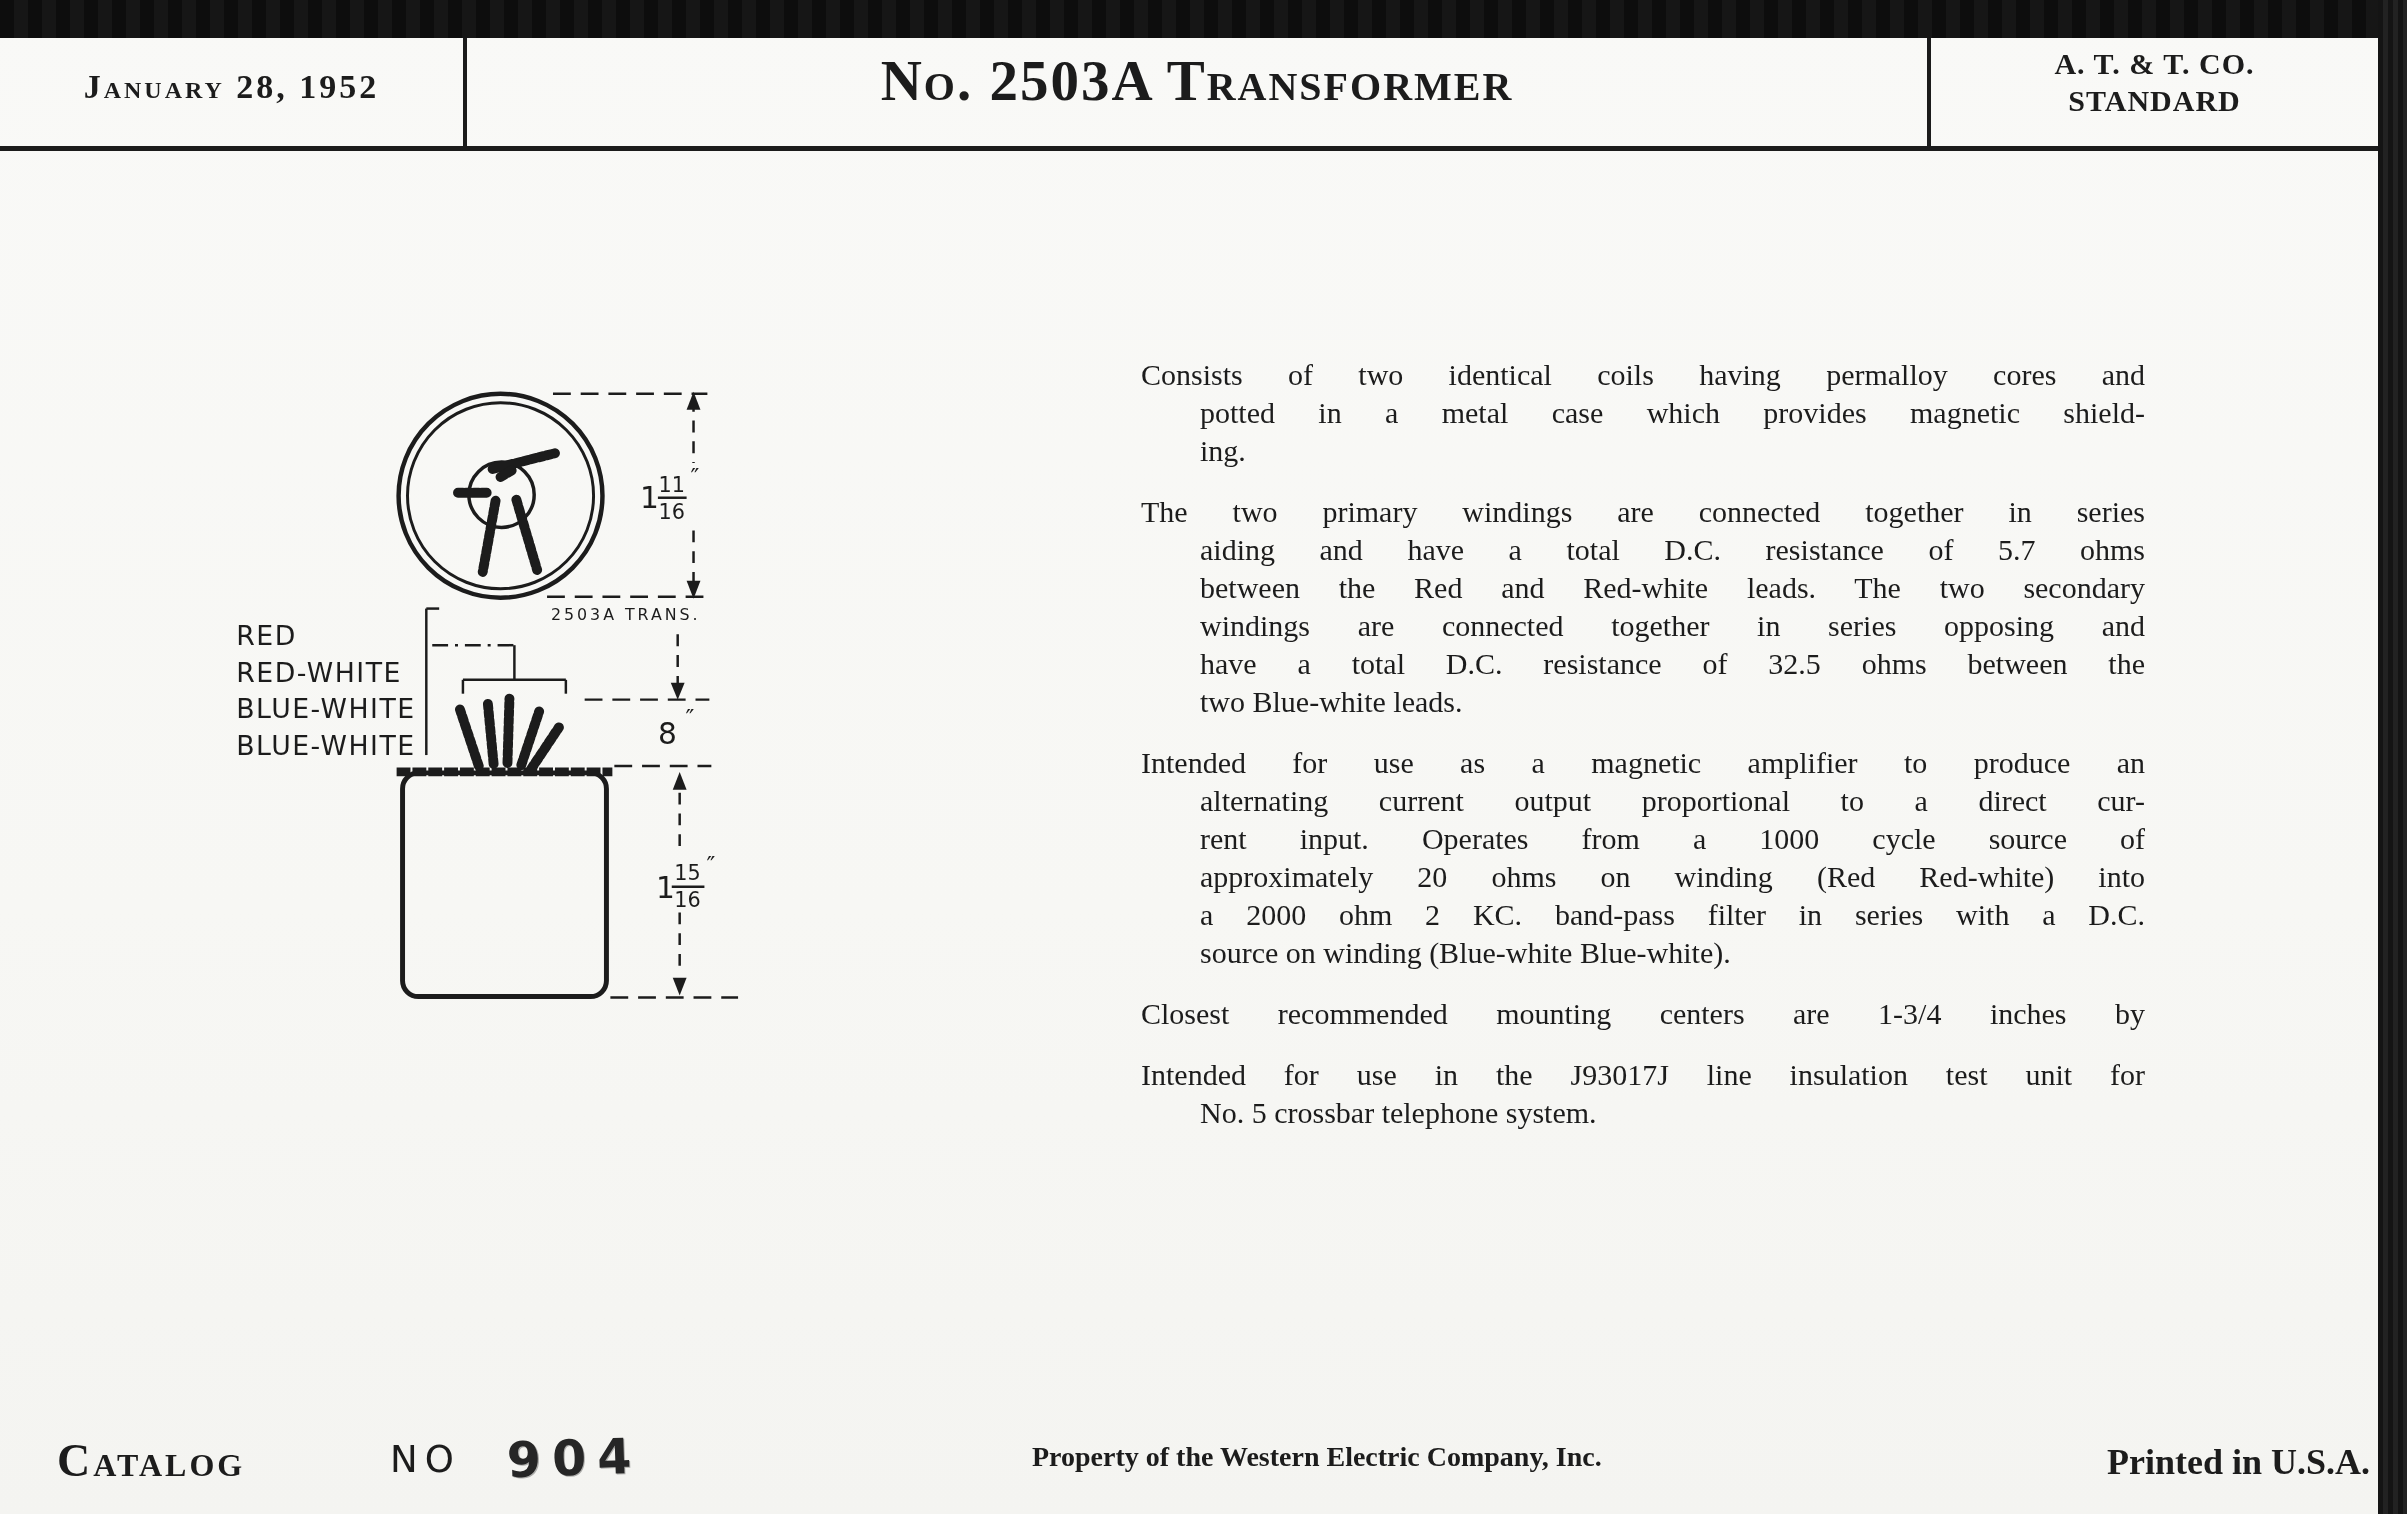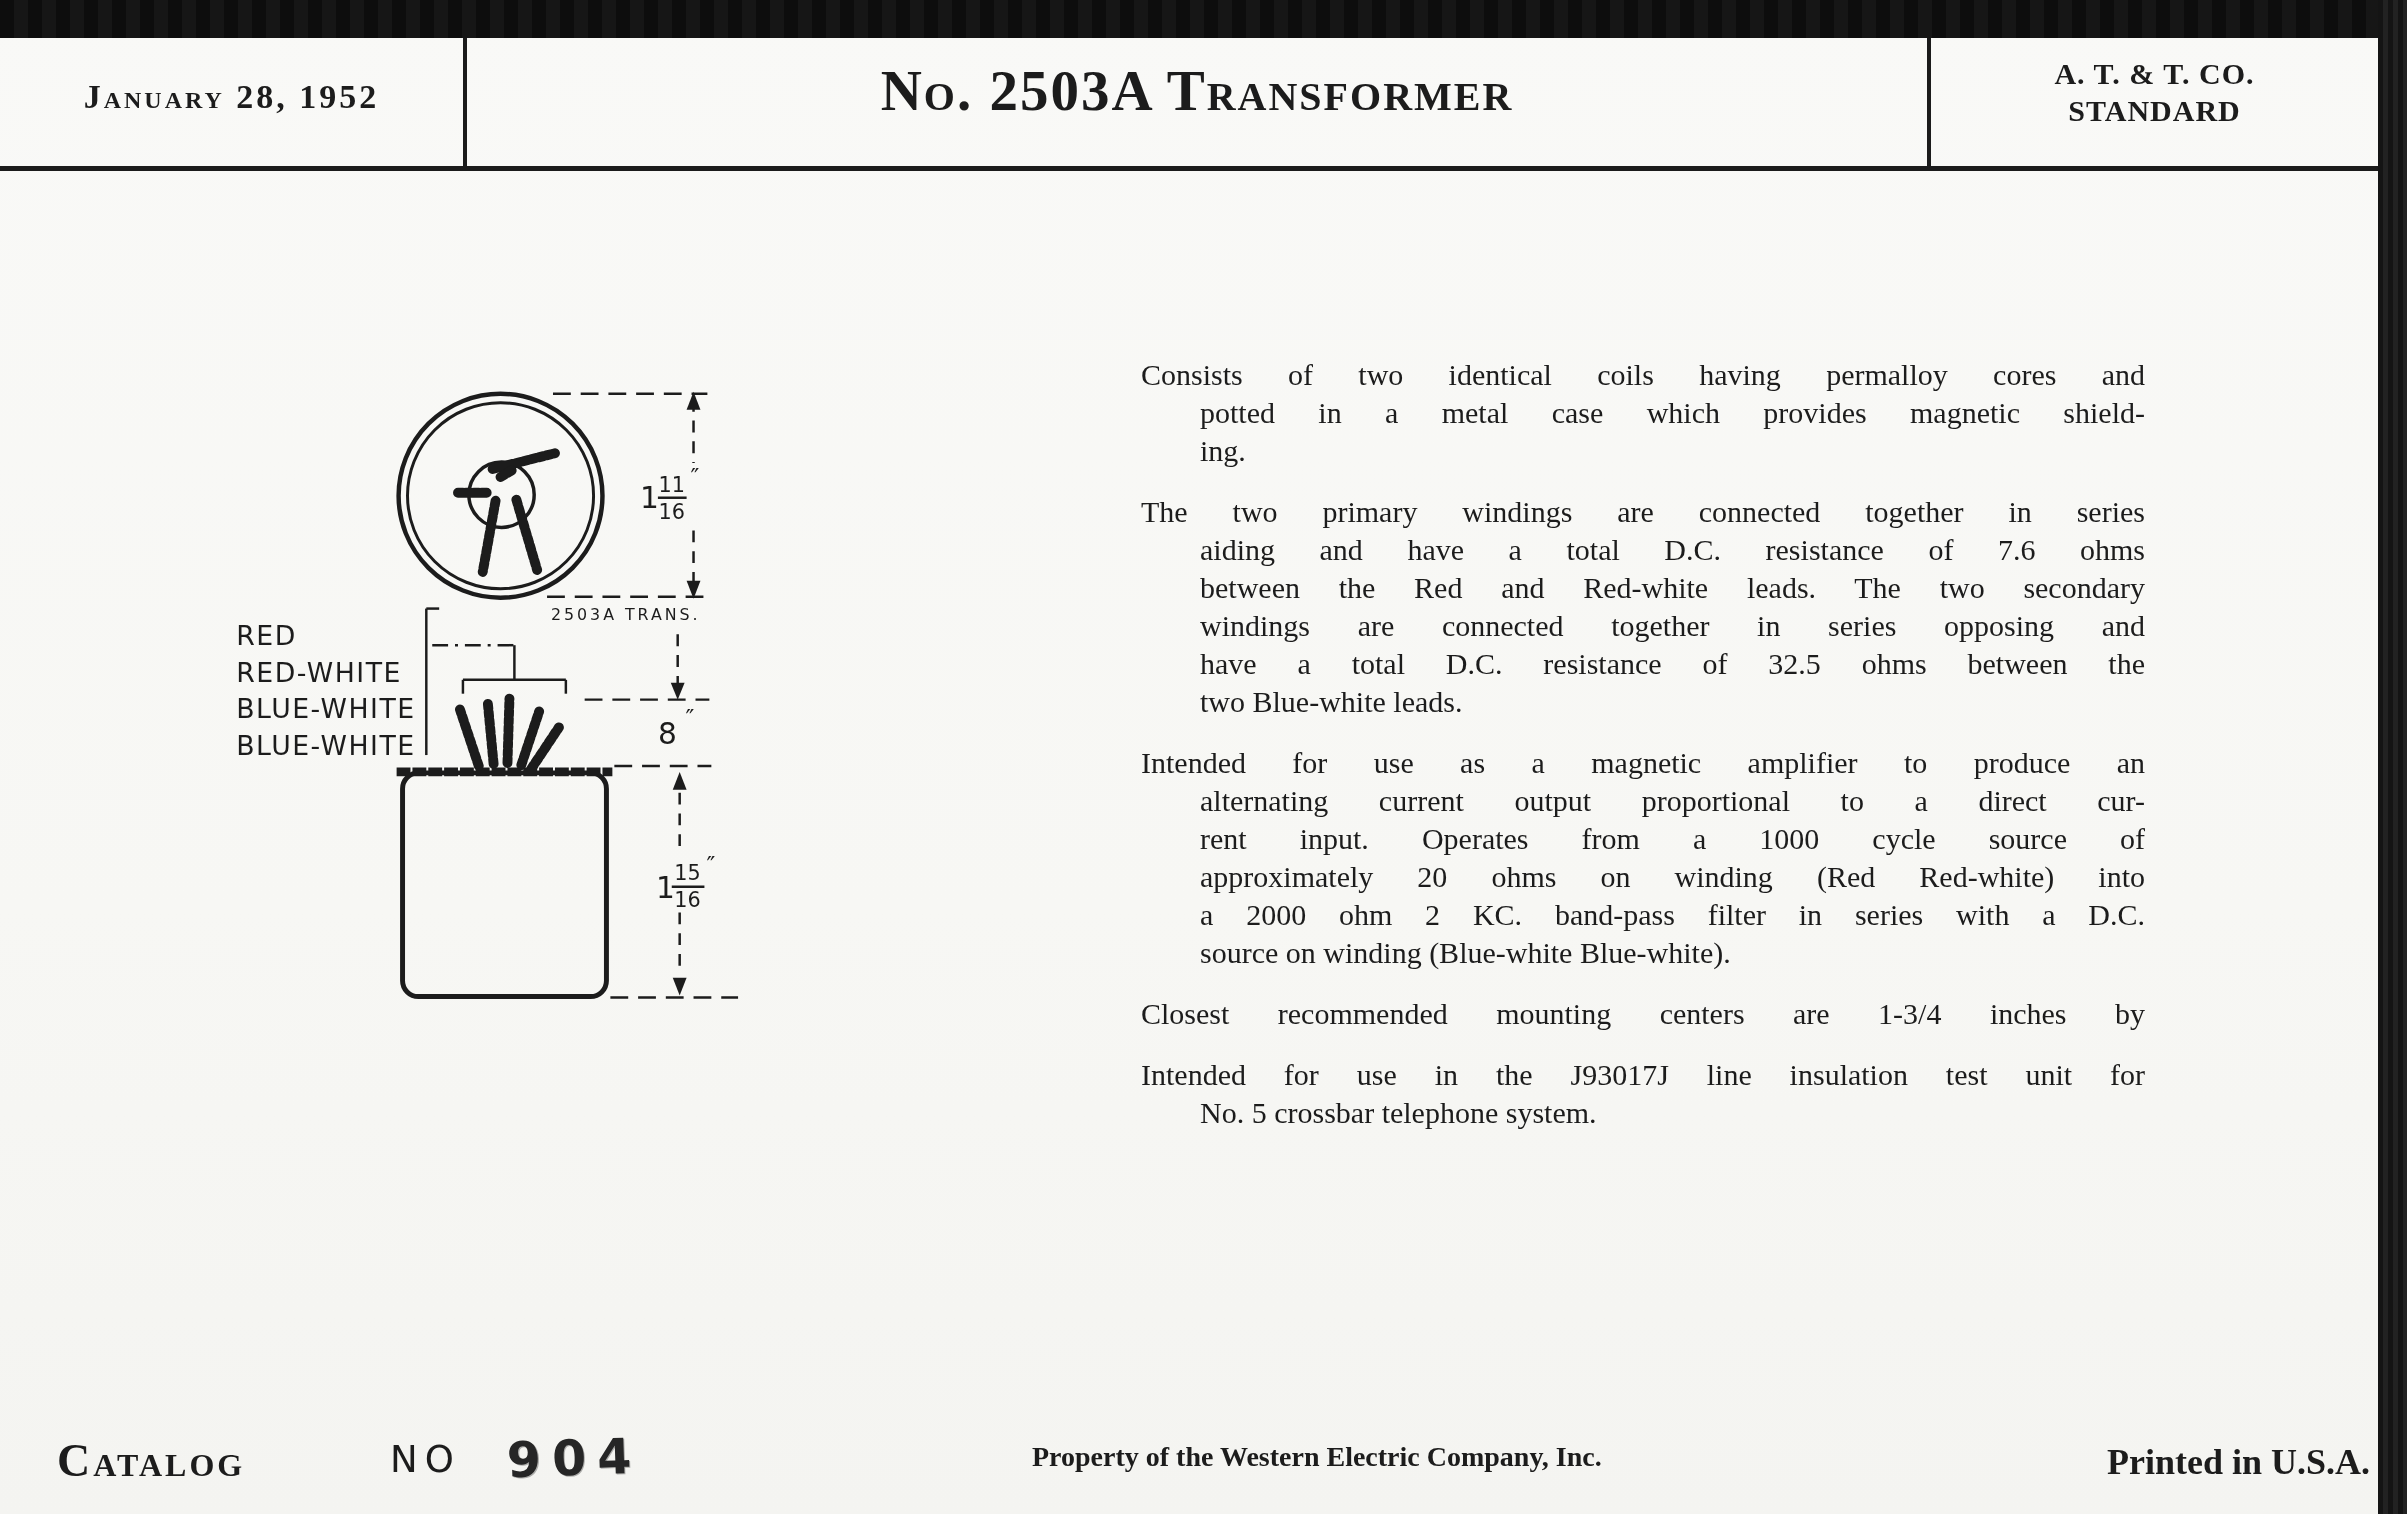--- a/index.html
+++ b/index.html
@@ -10,21 +10,21 @@
     font-family:"Liberation Serif", serif;
     color:#1c1c1c;
     overflow:hidden;
   }
   
   .top-bar{position:absolute;left:0;top:0;width:2408px;height:38px;
     background:repeating-linear-gradient(90deg,#0d0d0d 0 14px,#161616 14px 28px);}
   .right-band{position:absolute;left:2378px;top:0;width:30px;height:1515px;
     background:repeating-linear-gradient(90deg,#141414 0 5px,#222 5px 10px);}
   
-  .header{position:absolute;left:0;top:38px;width:2378px;height:133px;
+  .header{position:absolute;left:0;top:38px;width:2378px;height:113px;
     display:flex;border-bottom:5px solid #1b1b1b;box-sizing:border-box;}
   .h-cell{display:flex;flex-direction:column;align-items:center;justify-content:center;}
   .h-left{width:463px;padding-bottom:10px;box-sizing:border-box;}
   .h-mid{flex:1;border-left:4px solid #1b1b1b;border-right:4px solid #1b1b1b;padding-bottom:24px;box-sizing:border-box;}
   .h-right{width:447px;padding-bottom:20px;box-sizing:border-box;}
   .date-text{font-variant:small-caps;font-weight:700;font-size:34px;letter-spacing:3px;}
   .title-text{font-variant:small-caps;font-weight:700;font-size:57px;letter-spacing:2px;}
   .org-line{font-weight:700;font-size:30px;letter-spacing:1px;line-height:37px;text-align:center;}
   
   .drawing{position:absolute;left:139px;top:376px;width:634px;height:673px;}
@@ -154,21 +154,21 @@
   </svg>
 
   <div class="body-col">
       <div class="para">
         <div class="line first">Consists of two identical coils having permalloy cores and</div>
         <div class="line">potted in a metal case which provides magnetic shield-</div>
         <div class="line last">ing.</div>
       </div>
       <div class="para">
         <div class="line first">The two primary windings are connected together in series</div>
-        <div class="line">aiding and have a total D.C. resistance of 7.6 ohms</div>
+        <div class="line">aiding and have a total D.C. resistance of 5.7 ohms</div>
         <div class="line">between the Red and Red-white leads. The two secondary</div>
         <div class="line">windings are connected together in series opposing and</div>
         <div class="line">have a total D.C. resistance of 32.5 ohms between the</div>
         <div class="line last">two Blue-white leads.</div>
       </div>
       <div class="para">
         <div class="line first">Intended for use as a magnetic amplifier to produce an</div>
         <div class="line">alternating current output proportional to a direct cur-</div>
         <div class="line">rent input. Operates from a 1000 cycle source of</div>
         <div class="line">approximately 20 ohms on winding (Red Red-white) into</div>

